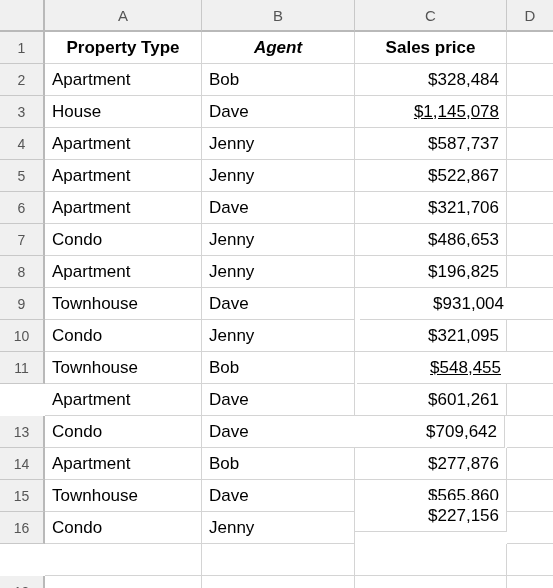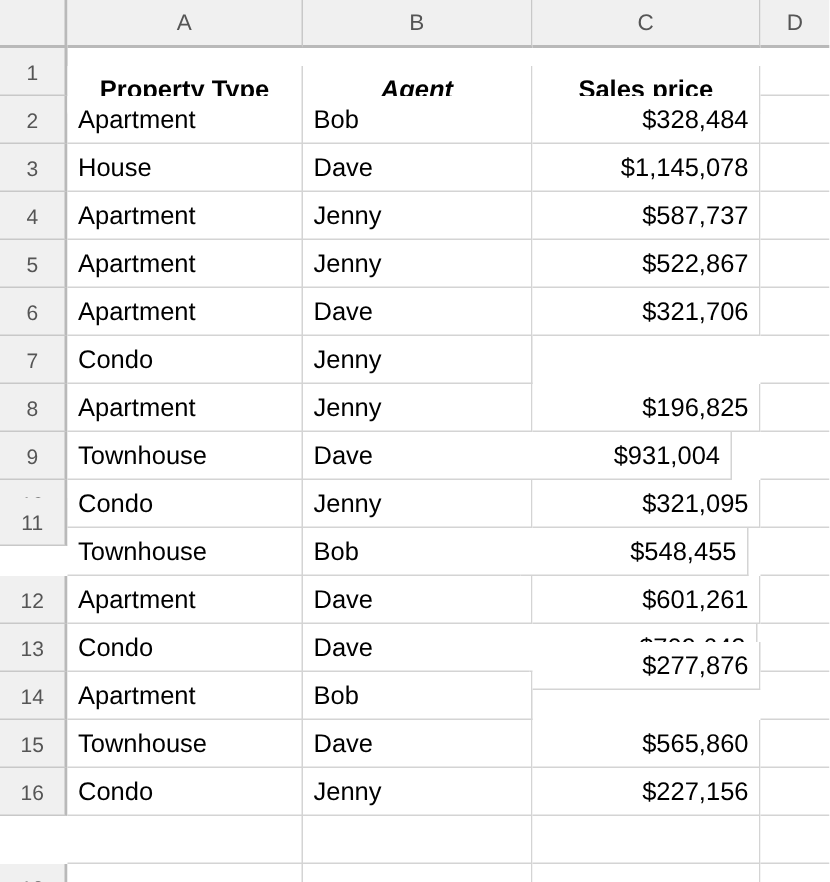--- a/index.html
+++ b/index.html
@@ -73,21 +73,21 @@
   .data {
     height: 32px;
     background: #ffffff;
     border-right: 1px solid #d4d4d4;
     border-bottom: 1px solid #d4d4d4;
     font-size: 17px;
     color: #000000;
   }
   .data.left   { justify-content: flex-start; padding-left: 7px; }
   .data.right  { justify-content: flex-end;   padding-right: 7px; }
-  .data.center { justify-content: center; margin-top: 12px; }
+  .data.center { justify-content: center; }
   .data.header { font-weight: bold; }
 </style>
 </head>
 <body>
 
 <div id="sheet">
 
 <div class="cell corner"></div>
     <div class="cell col-head" style="left: 45px; width: 157px;">A</div>
     <div class="cell col-head" style="left: 202px; width: 153px;">B</div>
@@ -96,89 +96,89 @@
     <div class="cell row-head" style="top: 32px;">1</div>
     <div class="cell row-head" style="top: 64px;">2</div>
     <div class="cell row-head" style="top: 96px;">3</div>
     <div class="cell row-head" style="top: 128px;">4</div>
     <div class="cell row-head" style="top: 160px;">5</div>
     <div class="cell row-head" style="top: 192px;">6</div>
     <div class="cell row-head" style="top: 224px;">7</div>
     <div class="cell row-head" style="top: 256px;">8</div>
     <div class="cell row-head" style="top: 288px;">9</div>
     <div class="cell row-head" style="top: 320px;">10</div>
-    <div class="cell row-head" style="top: 332px;">11</div>
-    <div class="cell row-head" style="top: 384px;">12</div>
+    <div class="cell row-head" style="top: 352px;">11</div>
     <div class="cell row-head" style="top: 416px;">13</div>
     <div class="cell row-head" style="top: 448px;">14</div>
     <div class="cell row-head" style="top: 480px;">15</div>
     <div class="cell row-head" style="top: 512px;">16</div>
     <div class="cell row-head" style="top: 576px;">18</div>
     <div class="cell data center header" style="left: 45px; width: 157px; top: 32px;">Property Type</div>
     <div class="cell data center header" style="left: 202px; width: 153px; top: 32px; font-style: italic;">Agent</div>
     <div class="cell data center header" style="left: 355px; width: 152px; top: 32px;">Sales price</div>
     <div class="cell data left" style="left: 507px; width: 46px; top: 32px; border-right: none;"></div>
     <div class="cell data left" style="left: 45px; width: 157px; top: 64px;">Apartment</div>
     <div class="cell data left" style="left: 202px; width: 153px; top: 64px;">Bob</div>
     <div class="cell data right" style="left: 355px; width: 152px; top: 64px;">$328,484</div>
     <div class="cell data left" style="left: 507px; width: 46px; top: 64px; border-right: none;"></div>
     <div class="cell data left" style="left: 45px; width: 157px; top: 96px;">House</div>
     <div class="cell data left" style="left: 202px; width: 153px; top: 96px;">Dave</div>
-    <div class="cell data right" style="left: 355px; width: 152px; top: 96px;">$1,145,078</div>
+    <div class="cell data right" style="left: 355px; width: 152px; top: 96px; text-decoration: underline;">$1,145,078</div>
     <div class="cell data left" style="left: 507px; width: 46px; top: 96px; border-right: none;"></div>
     <div class="cell data left" style="left: 45px; width: 157px; top: 128px;">Apartment</div>
     <div class="cell data left" style="left: 202px; width: 153px; top: 128px;">Jenny</div>
     <div class="cell data right" style="left: 355px; width: 152px; top: 128px;">$587,737</div>
     <div class="cell data left" style="left: 507px; width: 46px; top: 128px; border-right: none;"></div>
     <div class="cell data left" style="left: 45px; width: 157px; top: 160px;">Apartment</div>
     <div class="cell data left" style="left: 202px; width: 153px; top: 160px;">Jenny</div>
     <div class="cell data right" style="left: 355px; width: 152px; top: 160px;">$522,867</div>
     <div class="cell data left" style="left: 507px; width: 46px; top: 160px; border-right: none;"></div>
     <div class="cell data left" style="left: 45px; width: 157px; top: 192px;">Apartment</div>
     <div class="cell data left" style="left: 202px; width: 153px; top: 192px;">Dave</div>
     <div class="cell data right" style="left: 355px; width: 152px; top: 192px;">$321,706</div>
     <div class="cell data left" style="left: 507px; width: 46px; top: 192px; border-right: none;"></div>
     <div class="cell data left" style="left: 45px; width: 157px; top: 224px;">Condo</div>
     <div class="cell data left" style="left: 202px; width: 153px; top: 224px;">Jenny</div>
+    <div class="cell data right" style="left: 355px; width: 152px; top: 224px;">$486,653</div>
     <div class="cell data left" style="left: 507px; width: 46px; top: 224px; border-right: none;"></div>
     <div class="cell data left" style="left: 45px; width: 157px; top: 256px;">Apartment</div>
     <div class="cell data left" style="left: 202px; width: 153px; top: 256px;">Jenny</div>
     <div class="cell data right" style="left: 355px; width: 152px; top: 256px;">$196,825</div>
     <div class="cell data left" style="left: 507px; width: 46px; top: 256px; border-right: none;"></div>
     <div class="cell data left" style="left: 45px; width: 157px; top: 288px;">Townhouse</div>
     <div class="cell data left" style="left: 202px; width: 153px; top: 288px;">Dave</div>
-    <div class="cell data right" style="left: 336px; width: 152px; top: 288px;">$931,004</div>
+    <div class="cell data right" style="left: 360px; width: 152px; top: 288px;">$931,004</div>
     <div class="cell data left" style="left: 507px; width: 46px; top: 288px; border-right: none;"></div>
     <div class="cell data left" style="left: 45px; width: 157px; top: 320px;">Condo</div>
     <div class="cell data left" style="left: 202px; width: 153px; top: 320px;">Jenny</div>
     <div class="cell data right" style="left: 355px; width: 152px; top: 320px;">$321,095</div>
     <div class="cell data left" style="left: 507px; width: 46px; top: 320px; border-right: none;"></div>
     <div class="cell data left" style="left: 45px; width: 157px; top: 352px;">Townhouse</div>
     <div class="cell data left" style="left: 202px; width: 153px; top: 352px;">Bob</div>
-    <div class="cell data right" style="left: 347px; width: 152px; top: 352px;">$548,455</div>
+    <div class="cell data right" style="left: 357px; width: 152px; top: 352px; text-decoration: underline;">$548,455</div>
     <div class="cell data left" style="left: 507px; width: 46px; top: 352px; border-right: none;"></div>
     <div class="cell data left" style="left: 45px; width: 157px; top: 384px;">Apartment</div>
     <div class="cell data left" style="left: 202px; width: 153px; top: 384px;">Dave</div>
     <div class="cell data right" style="left: 355px; width: 152px; top: 384px;">$601,261</div>
     <div class="cell data left" style="left: 507px; width: 46px; top: 384px; border-right: none;"></div>
     <div class="cell data left" style="left: 45px; width: 157px; top: 416px;">Condo</div>
     <div class="cell data left" style="left: 202px; width: 153px; top: 416px;">Dave</div>
     <div class="cell data right" style="left: 353px; width: 152px; top: 416px; text-align: center;">$709,642</div>
     <div class="cell data left" style="left: 507px; width: 46px; top: 416px; border-right: none;"></div>
     <div class="cell data left" style="left: 45px; width: 157px; top: 448px;">Apartment</div>
     <div class="cell data left" style="left: 202px; width: 153px; top: 448px;">Bob</div>
-    <div class="cell data right" style="left: 355px; width: 152px; top: 428px; text-align: center;">$277,876</div>
+    <div class="cell data right" style="left: 355px; width: 152px; top: 448px; text-align: center;">$277,876</div>
     <div class="cell data left" style="left: 507px; width: 46px; top: 448px; border-right: none;"></div>
     <div class="cell data left" style="left: 45px; width: 157px; top: 480px;">Townhouse</div>
     <div class="cell data left" style="left: 202px; width: 153px; top: 480px;">Dave</div>
     <div class="cell data right" style="left: 355px; width: 152px; top: 480px;">$565,860</div>
     <div class="cell data left" style="left: 507px; width: 46px; top: 480px; border-right: none;"></div>
     <div class="cell data left" style="left: 45px; width: 157px; top: 512px;">Condo</div>
     <div class="cell data left" style="left: 202px; width: 153px; top: 512px;">Jenny</div>
-    <div class="cell data right" style="left: 355px; width: 152px; top: 512px;">$227,156</div>
+    <div class="cell data right" style="left: 355px; width: 152px; top: 500px;">$227,156</div>
     <div class="cell data left" style="left: 507px; width: 46px; top: 512px; border-right: none;"></div>
     <div class="cell data left" style="left: 45px; width: 157px; top: 544px;"></div>
     <div class="cell data left" style="left: 202px; width: 153px; top: 544px;"></div>
     <div class="cell data right" style="left: 355px; width: 152px; top: 544px;"></div>
     <div class="cell data left" style="left: 507px; width: 46px; top: 544px; border-right: none;"></div>
     <div class="cell data left" style="left: 45px; width: 157px; top: 576px;"></div>
     <div class="cell data left" style="left: 202px; width: 153px; top: 576px;"></div>
     <div class="cell data right" style="left: 355px; width: 152px; top: 576px;"></div>
     <div class="cell data left" style="left: 507px; width: 46px; top: 576px; border-right: none;"></div>
   </div>

